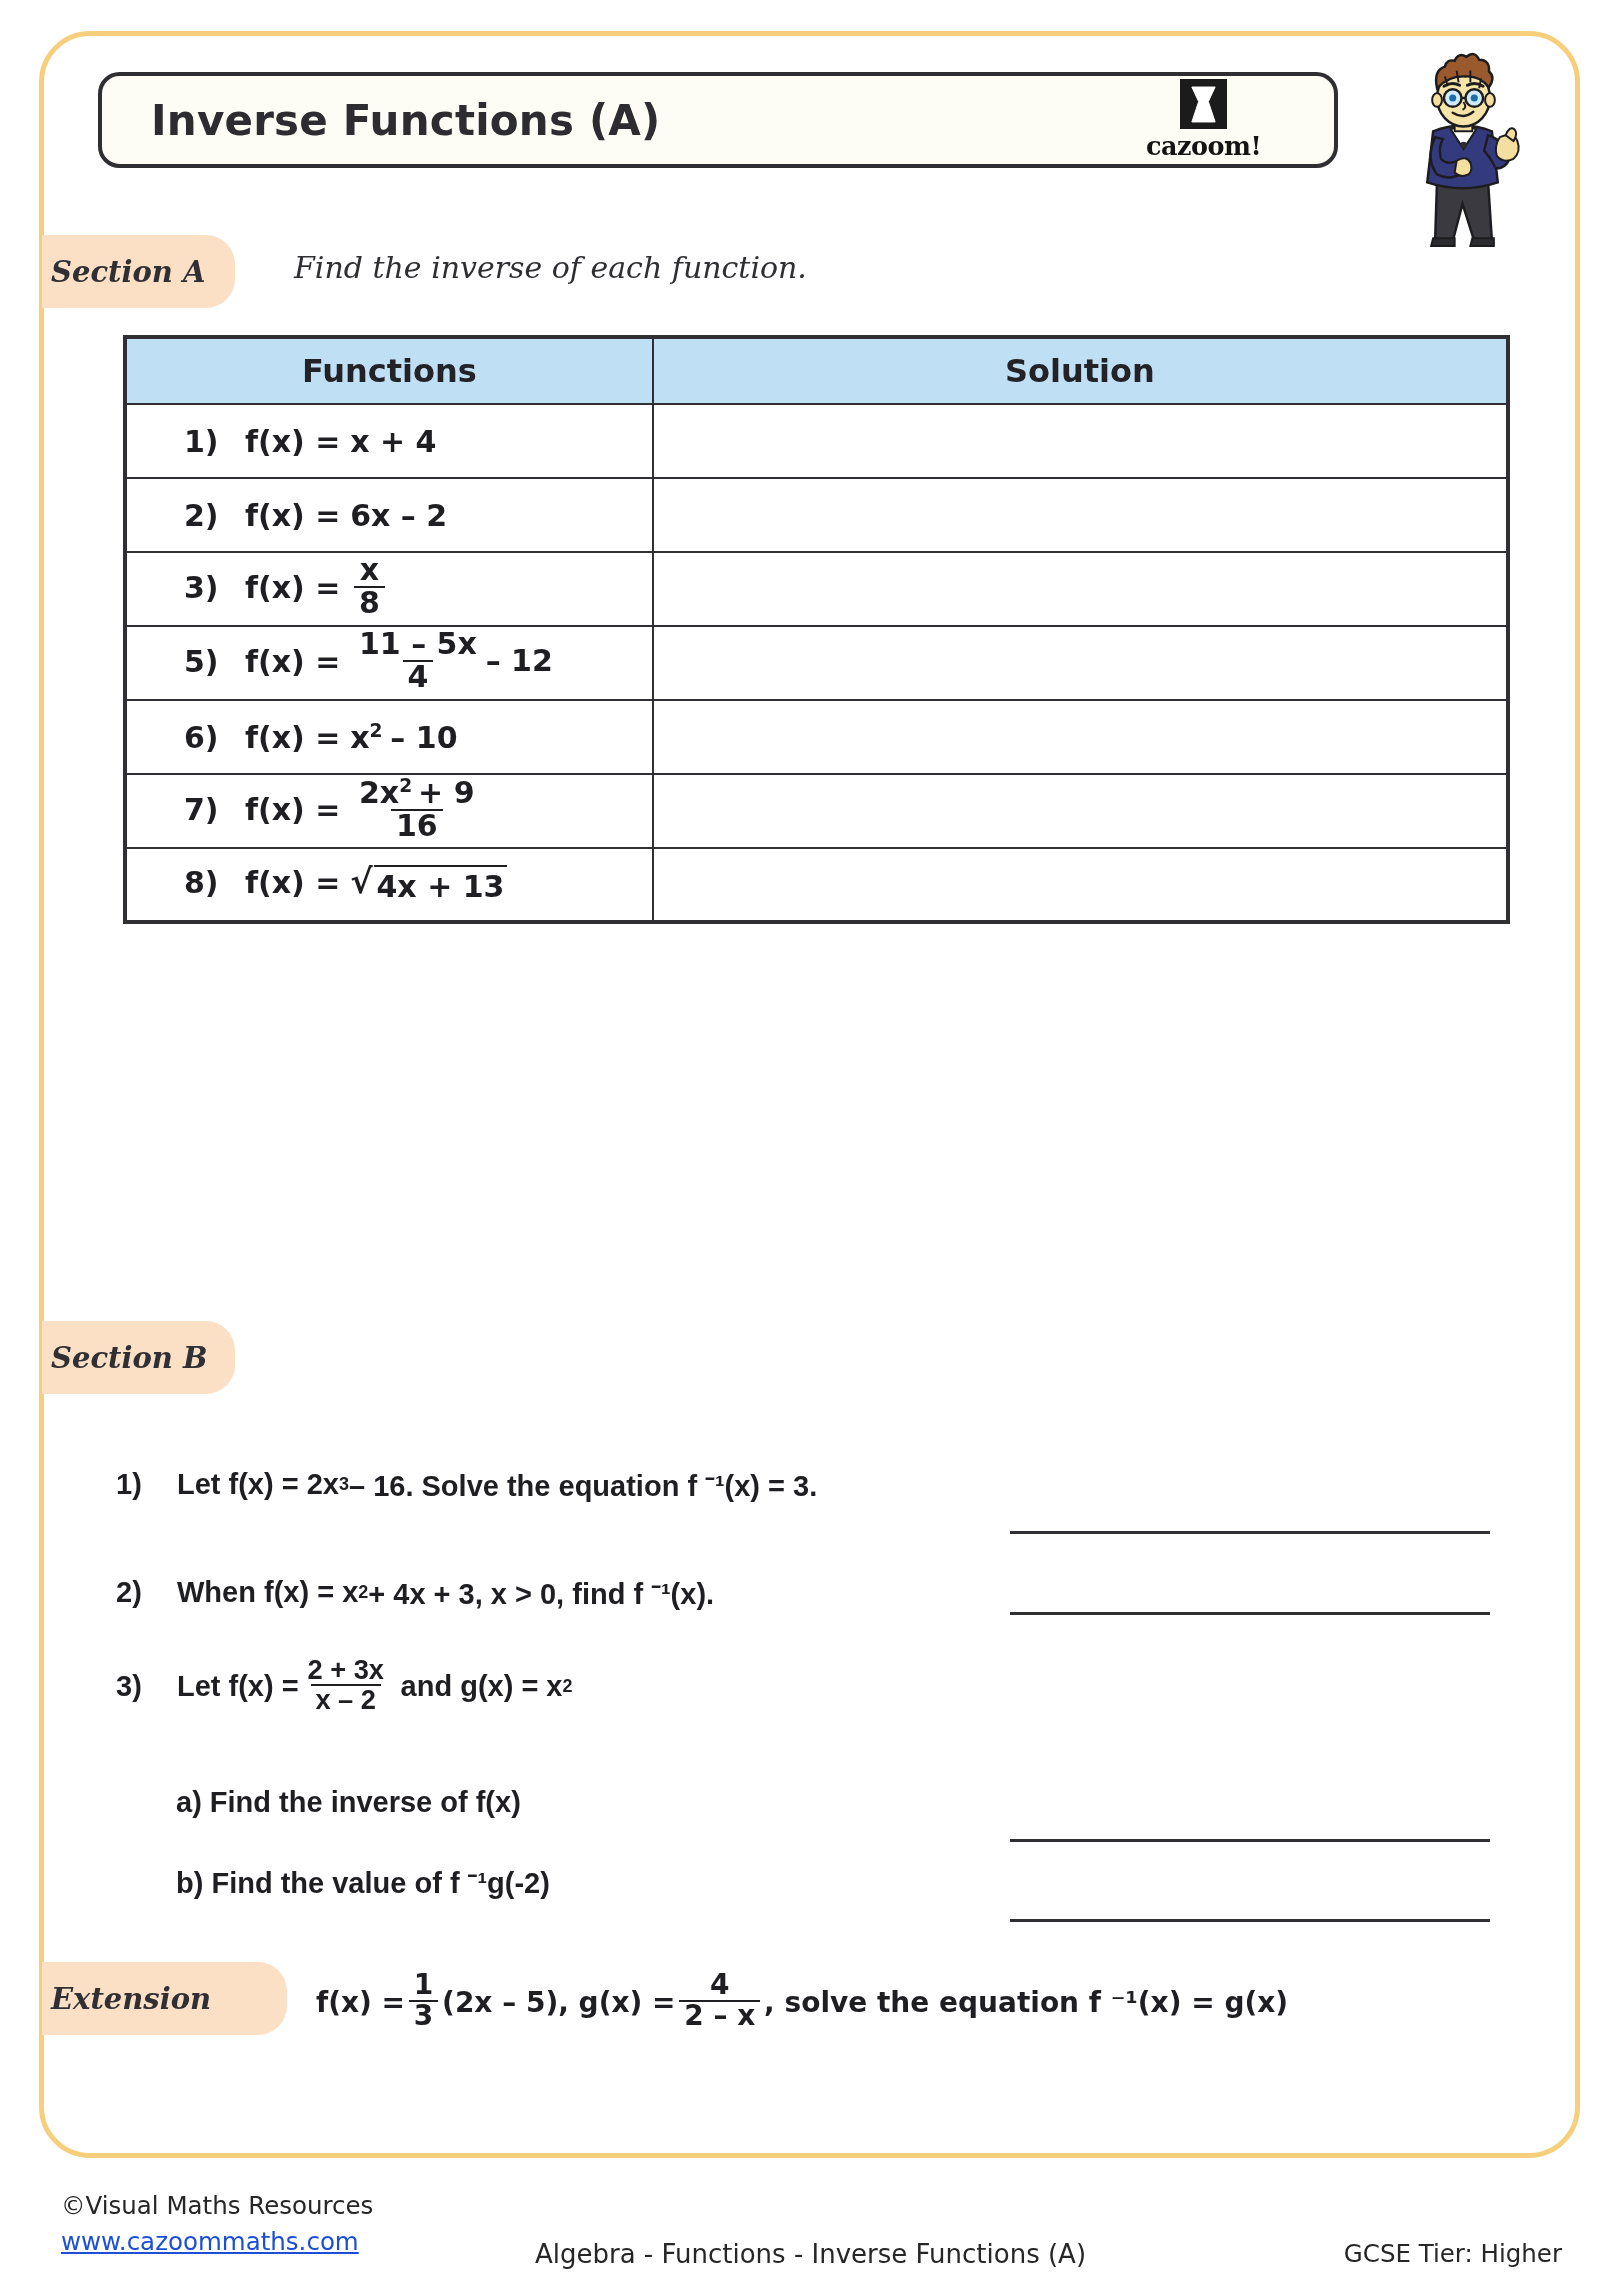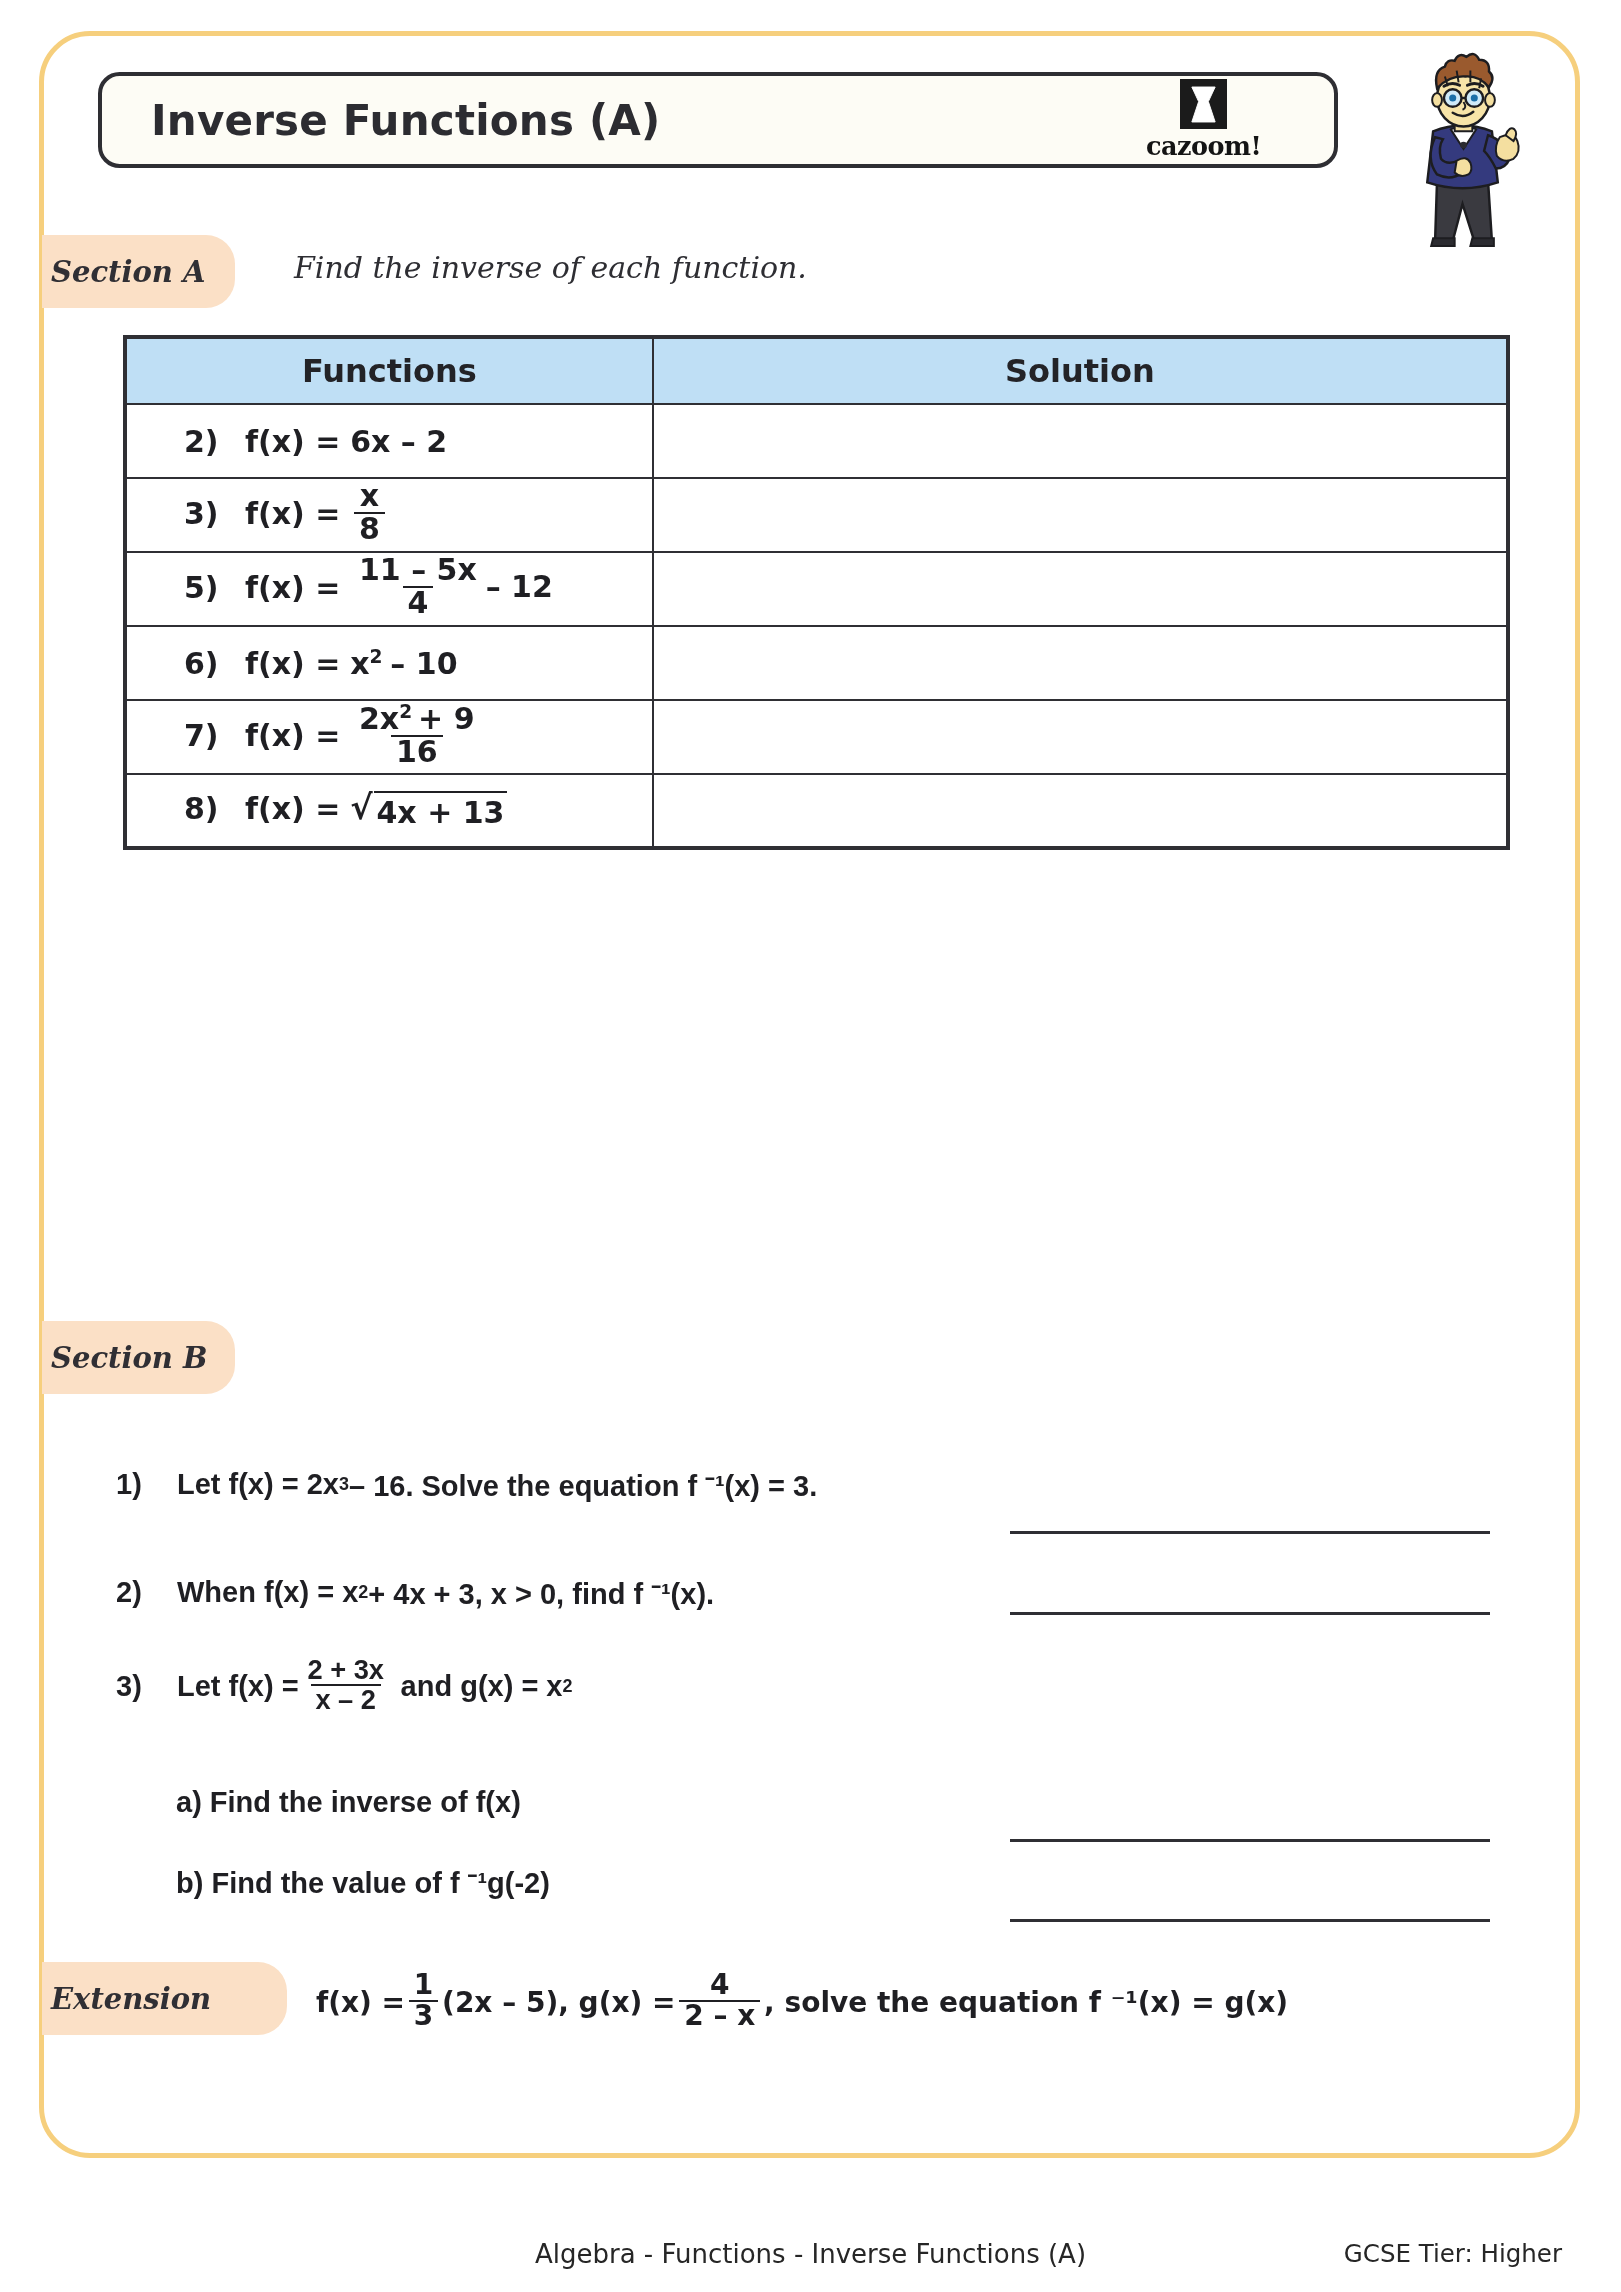--- a/index.html
+++ b/index.html
@@ -288,20 +288,24 @@
 <div class="section-instruction">Find the inverse of each function.</div>
 
 <table class="func-table">
   <thead>
     <tr>
       <th class="col-fn">Functions</th>
       <th class="col-sol">Solution</th>
     </tr>
   </thead>
   <tbody id="table-body">
+      <tr>
+        <td class="fn-cell"><span class="idx">1)</span><span style="margin-right: 9.8px;">f(x) =</span><span>x + 4</span></td>
+        <td class="sol-cell"></td>
+      </tr>
       <tr>
         <td class="fn-cell"><span class="idx">2)</span><span style="margin-right: 9.8px;">f(x) =</span><span>6x – 2</span></td>
         <td class="sol-cell"></td>
       </tr>
       <tr>
         <td class="fn-cell"><span class="idx">3)</span><span style="margin-right: 9.8px;">f(x) =</span><span class="frac">
             <span class="num">x</span>
             <span class="den">8</span>
           </span></td>
         <td class="sol-cell"></td>
@@ -383,16 +387,20 @@
   </span>
   <span>(2x – 5), g(x) =</span>
   <span class="frac">
     <span class="num">4</span>
     <span class="den">2 – x</span>
   </span>
   <span>,  solve the equation f ⁻¹(x) = g(x)</span>
 </div>
 
 <div class="footer">
+  <div class="footer-left">
+    <span>©Visual Maths Resources</span>
+    <a class="footer-link" href="#">www.cazoommaths.com</a>
+  </div>
   <div class="footer-center">Algebra - Functions - Inverse Functions (A)</div>
   <div class="footer-right">GCSE Tier: Higher</div>
 </div>
 
 
 </body></html>

